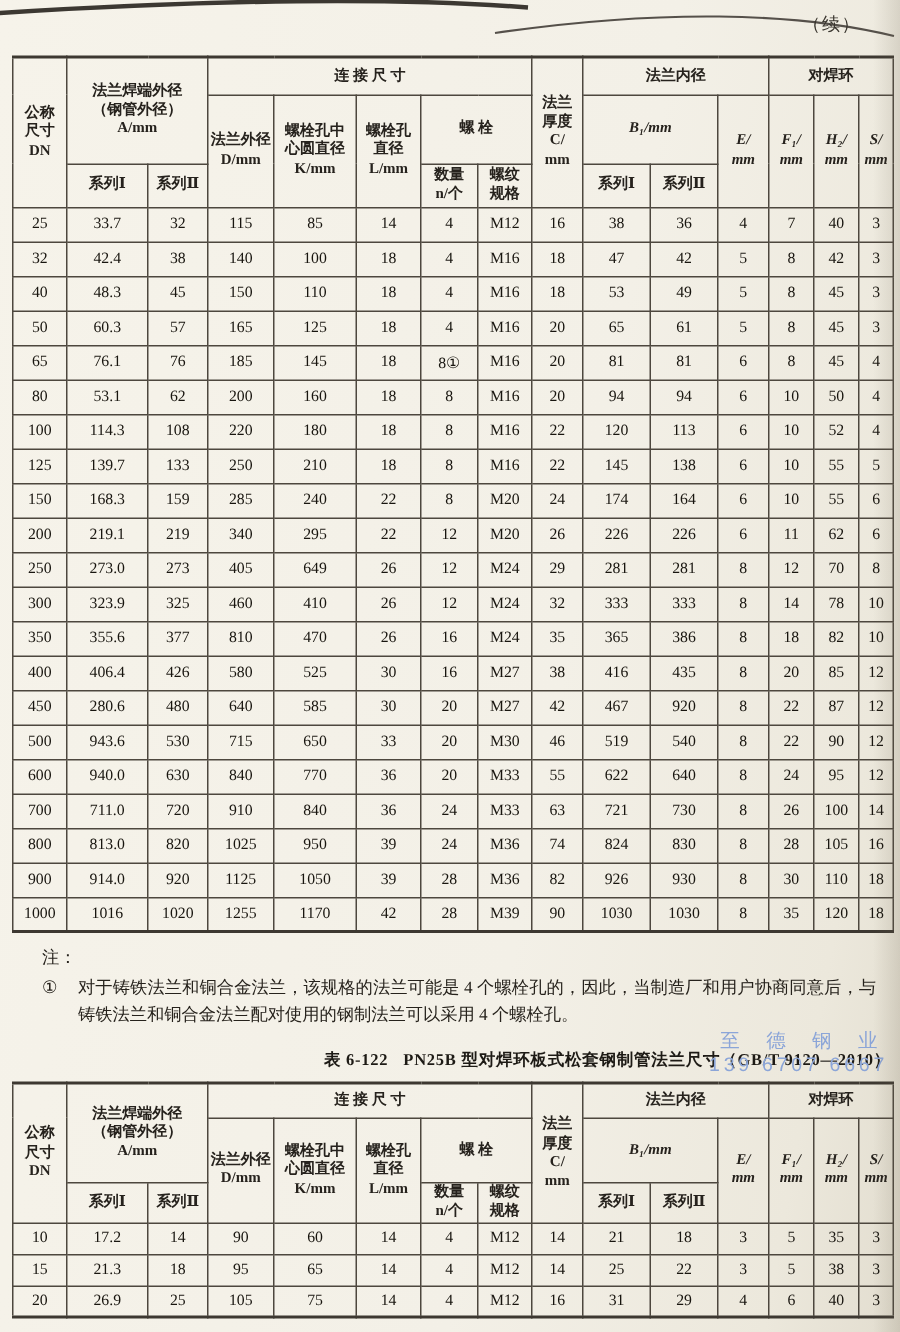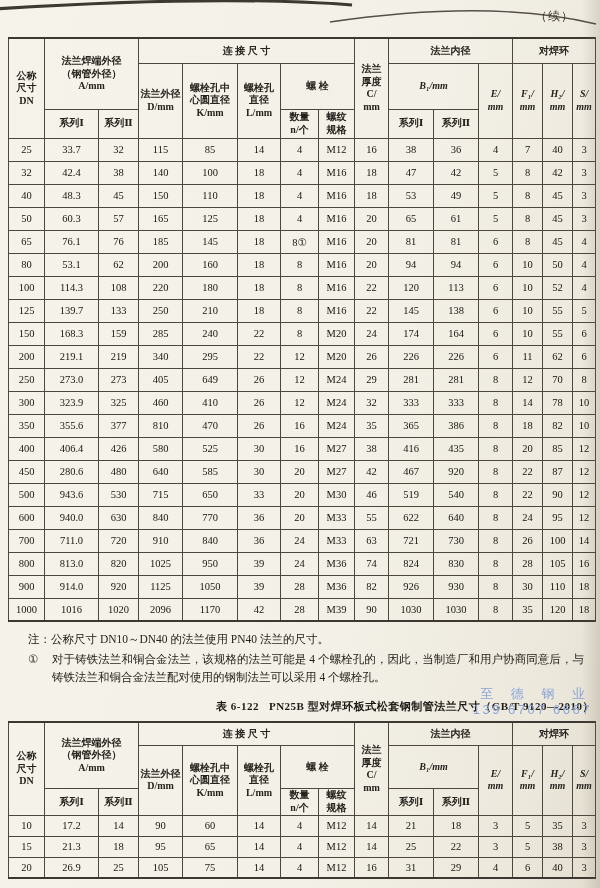--- a/index.html
+++ b/index.html
@@ -456,40 +456,39 @@
             <td>930</td>
             <td>8</td>
             <td>30</td>
             <td>110</td>
             <td>18</td>
           </tr>
           <tr>
             <td>1000</td>
             <td>1016</td>
             <td>1020</td>
-            <td>2096</td>
+            <td>1255</td>
             <td>1170</td>
             <td>42</td>
             <td>28</td>
             <td>M39</td>
             <td>90</td>
             <td>1030</td>
             <td>1030</td>
             <td>8</td>
             <td>35</td>
             <td>120</td>
             <td>18</td>
           </tr>
         </tbody>
       </table>
 
     <div class="notes">
       <div class="note-line">
         <span class="note-label">注：</span>
-        <span>公称尺寸 DN10～DN40 的法兰使用 PN40 法兰的尺寸。</span>
       </div>
       <div class="footnote">
         <span class="fn-marker">①</span>
         <span class="fn-text">对于铸铁法兰和铜合金法兰，该规格的法兰可能是 4 个螺栓孔的，因此，当制造厂和用户协商同意后，与铸铁法兰和铜合金法兰配对使用的钢制法兰可以采用 4 个螺栓孔。</span>
       </div>
     </div>
 
     <div class="caption">
       <span class="cap-label">表 6-122</span><span>PN25B 型对焊环板式松套钢制管法兰尺寸（GB/T 9120—2010）</span>
     </div>

